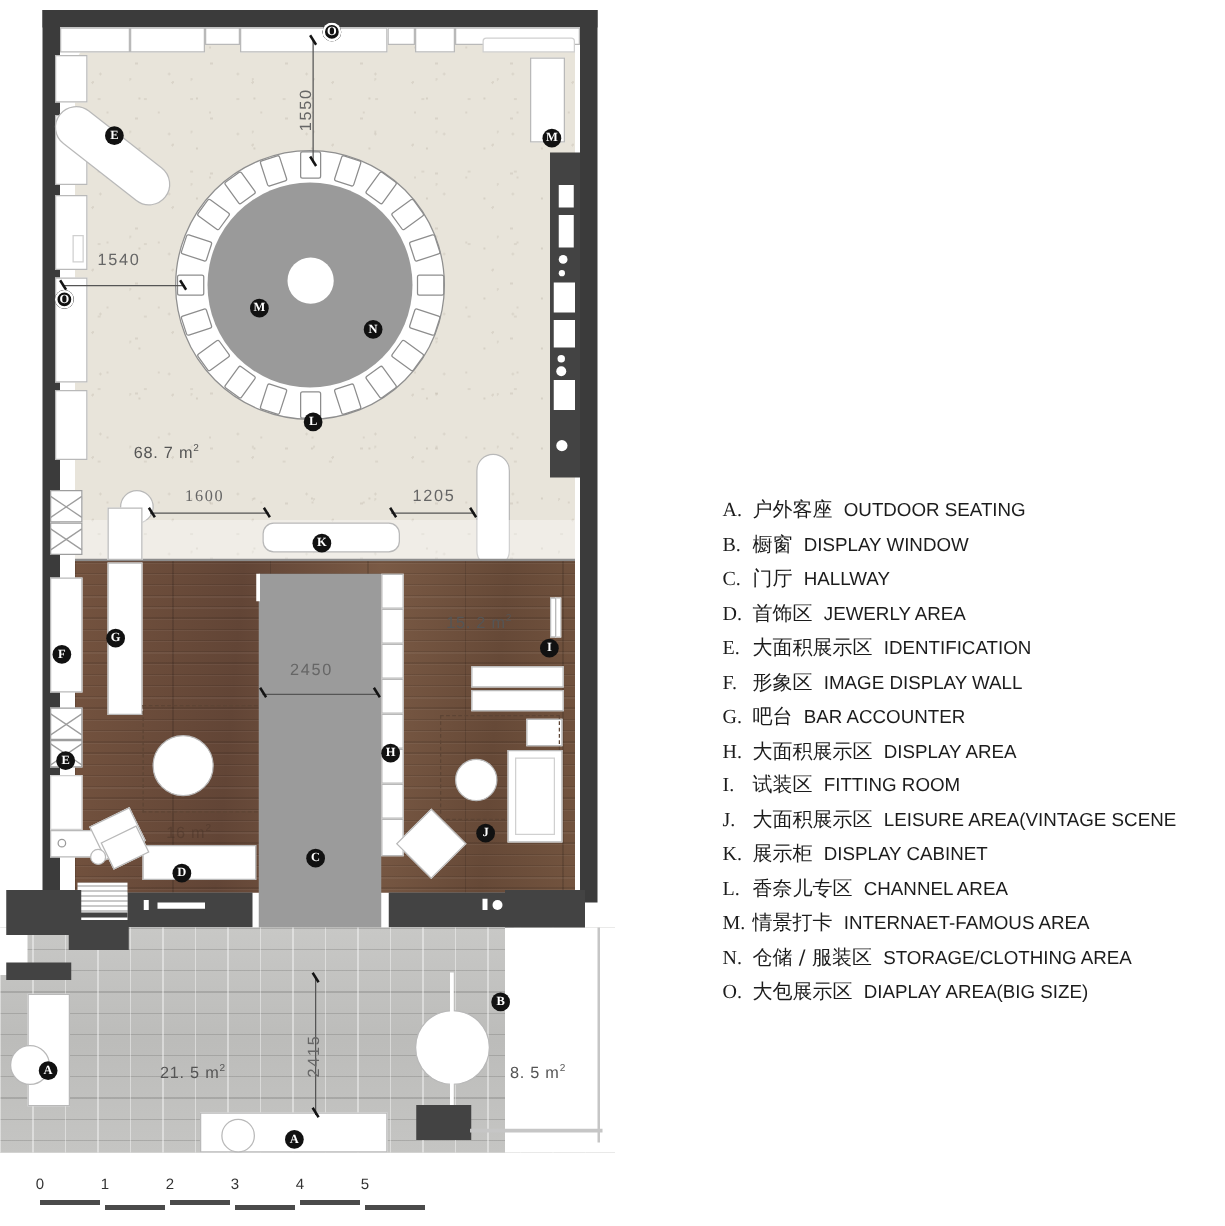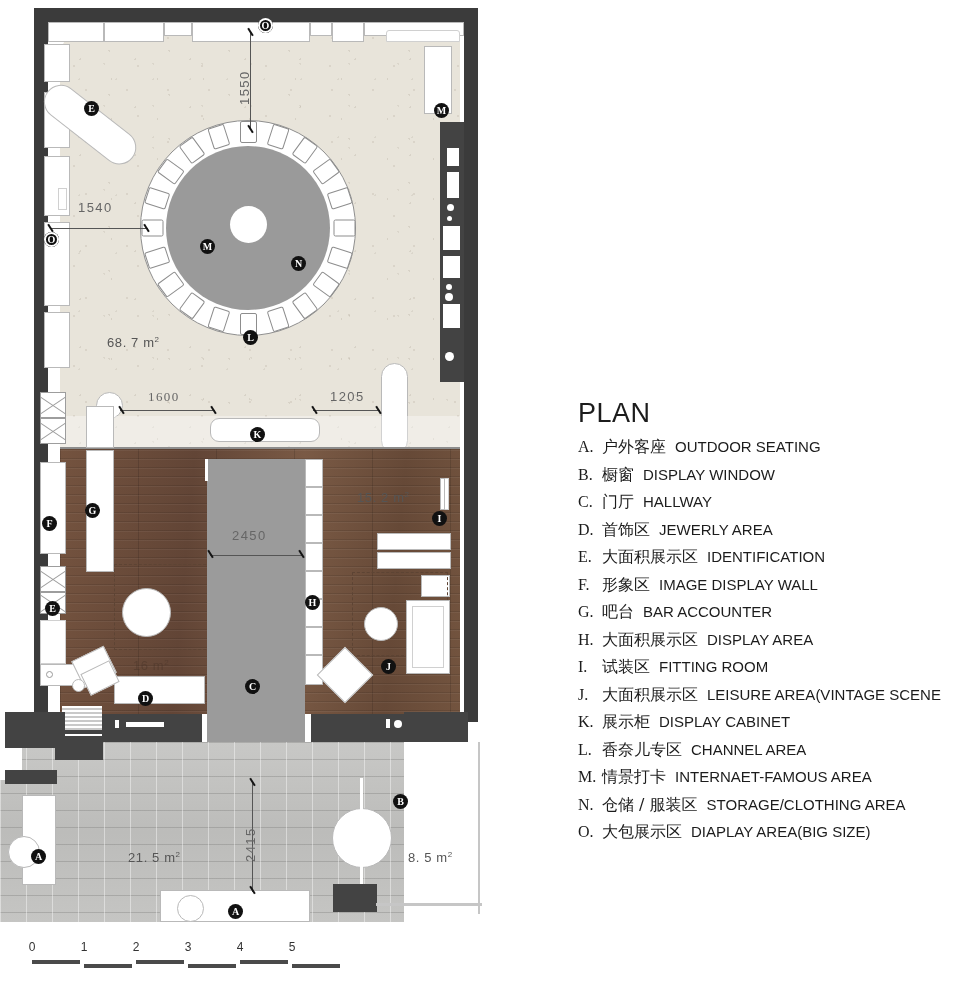--- a/index.html
+++ b/index.html
@@ -447,21 +447,21 @@
         <div class="marker" style="left: 45px; top: 601px;">E</div>
         <div class="marker" style="left: 305px; top: 595px;">H</div>
         <div class="marker" style="left: 381px; top: 659px;">J</div>
         <div class="marker" style="left: 138px; top: 691px;">D</div>
         <div class="marker" style="left: 245px; top: 679px;">C</div>
         <div class="marker" style="left: 393px; top: 794px;">B</div>
         <div class="marker" style="left: 31px; top: 849px;">A</div>
         <div class="marker" style="left: 228px; top: 904px;">A</div>
       </div>
     <div id="areas-layer">
-        <div class="area-label" style="left: 107px; top: 335px;"><span>68. 7 m</span><sup>2</sup></div>
+        <div class="area-label" style="left: 107px; top: 354px;"><span>68. 7 m</span><sup>2</sup></div>
         <div class="area-label" style="left: 357px; top: 490px;"><span>15. 2 m</span><sup>2</sup></div>
         <div class="area-label area-faint" style="left: 133px; top: 658px;"><span>16 m</span><sup>2</sup></div>
         <div class="area-label" style="left: 128px; top: 850px;"><span>21. 5 m</span><sup>2</sup></div>
         <div class="area-label" style="left: 408px; top: 850px;"><span>8. 5 m</span><sup>2</sup></div>
       </div>
 
     <div class="dim-line dim-v" style="left:250px; top:32px; height:98px;"></div>
     <div class="dim-tick" style="left:246px; top:31px; transform:rotate(58deg);"></div>
     <div class="dim-tick" style="left:246px; top:128px; transform:rotate(58deg);"></div>
     <div class="dim-text vert" style="left:237px; top:105px;">1550</div>
@@ -501,21 +501,20 @@
         <div class="scale-seg" style="left: 10px; width: 48px; top: 20px;"></div>
         <div class="scale-seg" style="left: 62px; width: 48px; top: 24px;"></div>
         <div class="scale-seg" style="left: 114px; width: 48px; top: 20px;"></div>
         <div class="scale-seg" style="left: 166px; width: 48px; top: 24px;"></div>
         <div class="scale-seg" style="left: 218px; width: 48px; top: 20px;"></div>
         <div class="scale-seg" style="left: 270px; width: 48px; top: 24px;"></div>
       </div>
   </div>
 
   <div id="legend">
-    <h1 id="legend-title">PLAN</h1>
     <div id="legend-list">
         <div class="legend-row">
           <span class="legend-key">A.</span>
           <span class="legend-cn">户外客座</span>
           <span class="legend-en">OUTDOOR SEATING</span>
         </div>
         <div class="legend-row">
           <span class="legend-key">B.</span>
           <span class="legend-cn">橱窗</span>
           <span class="legend-en">DISPLAY WINDOW</span>

